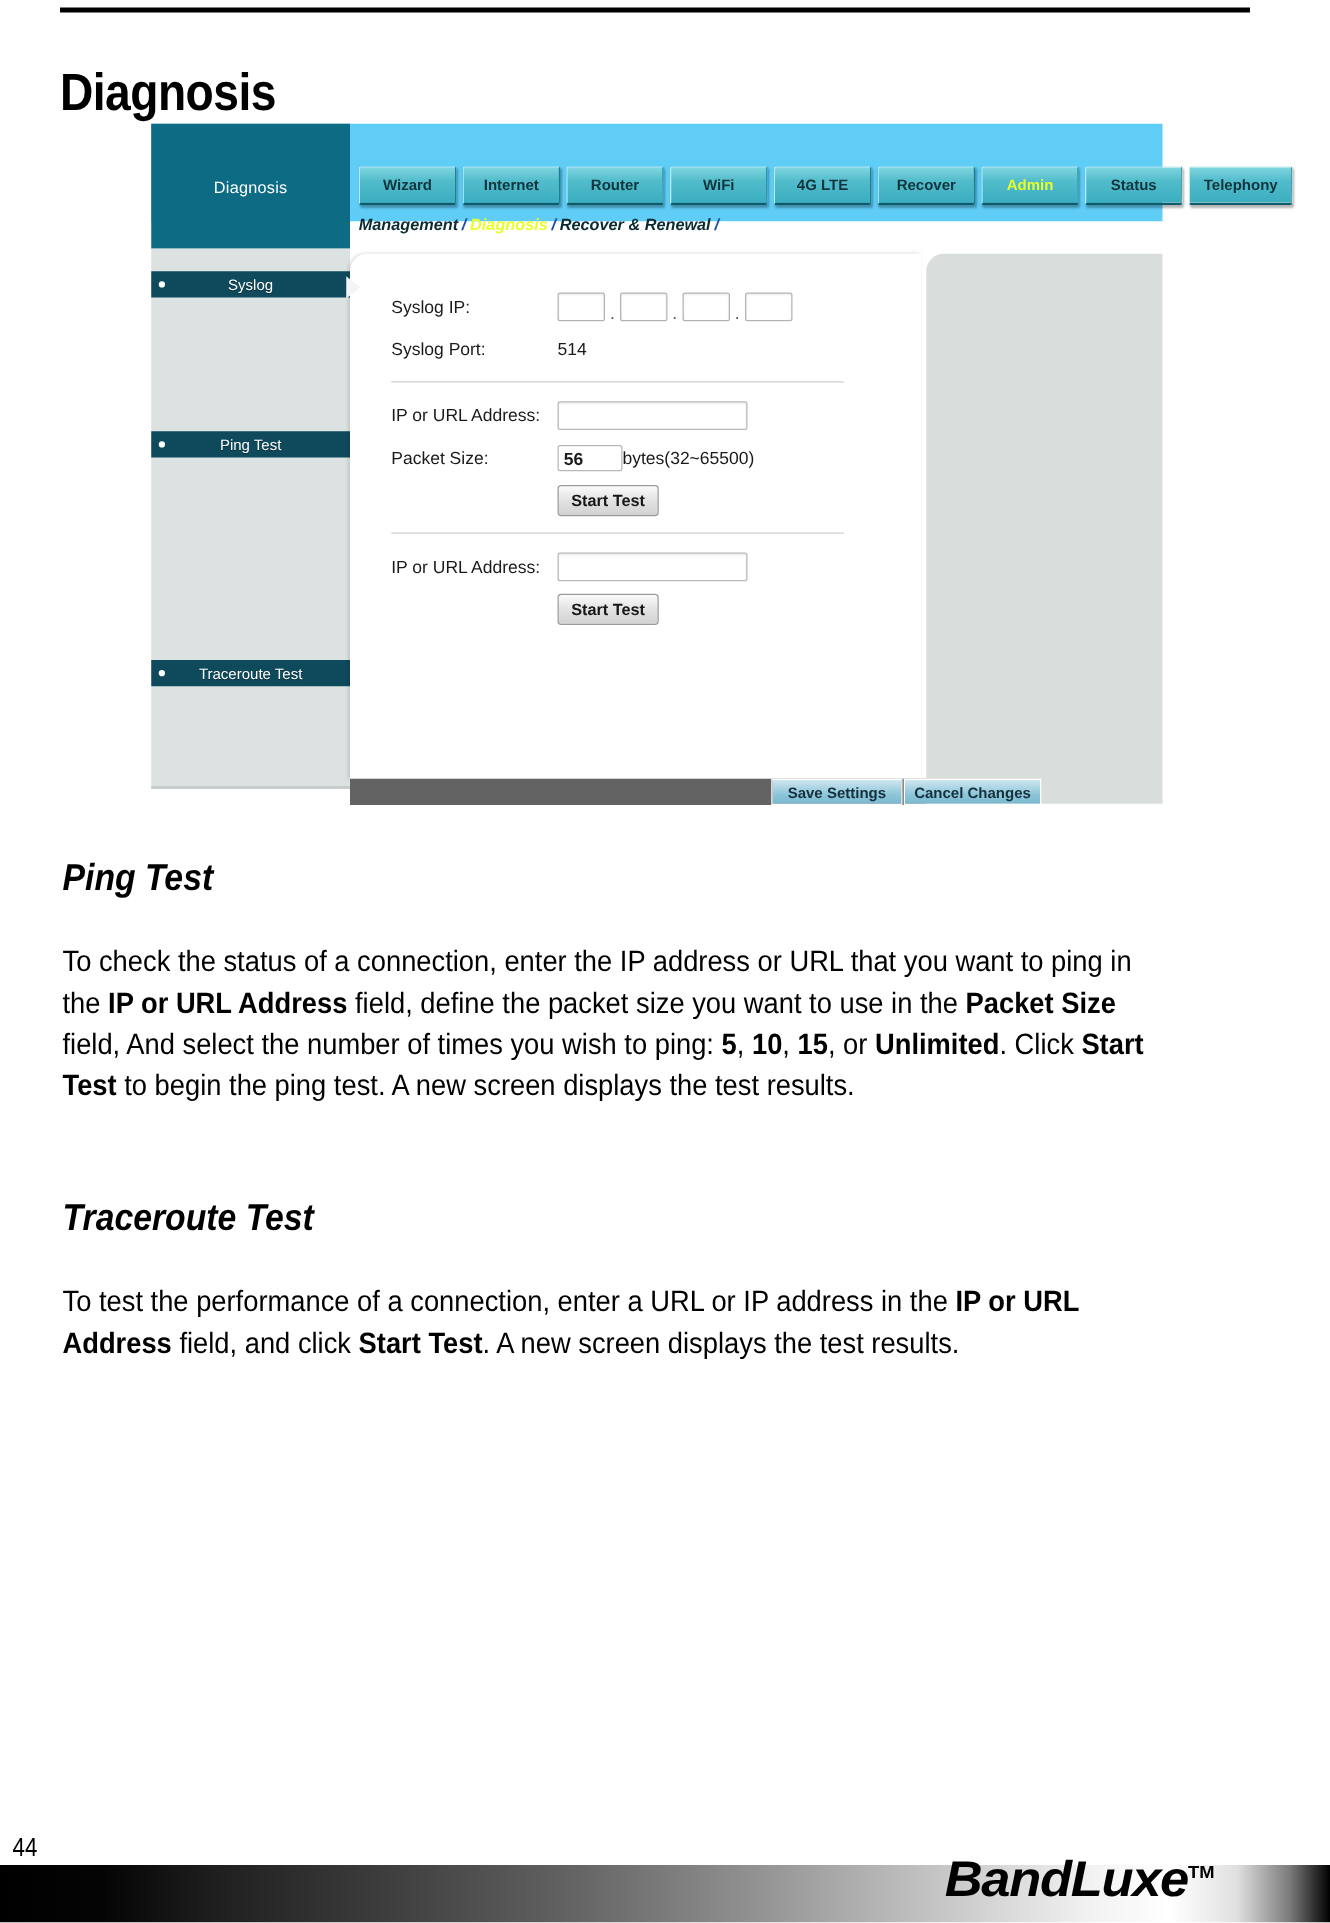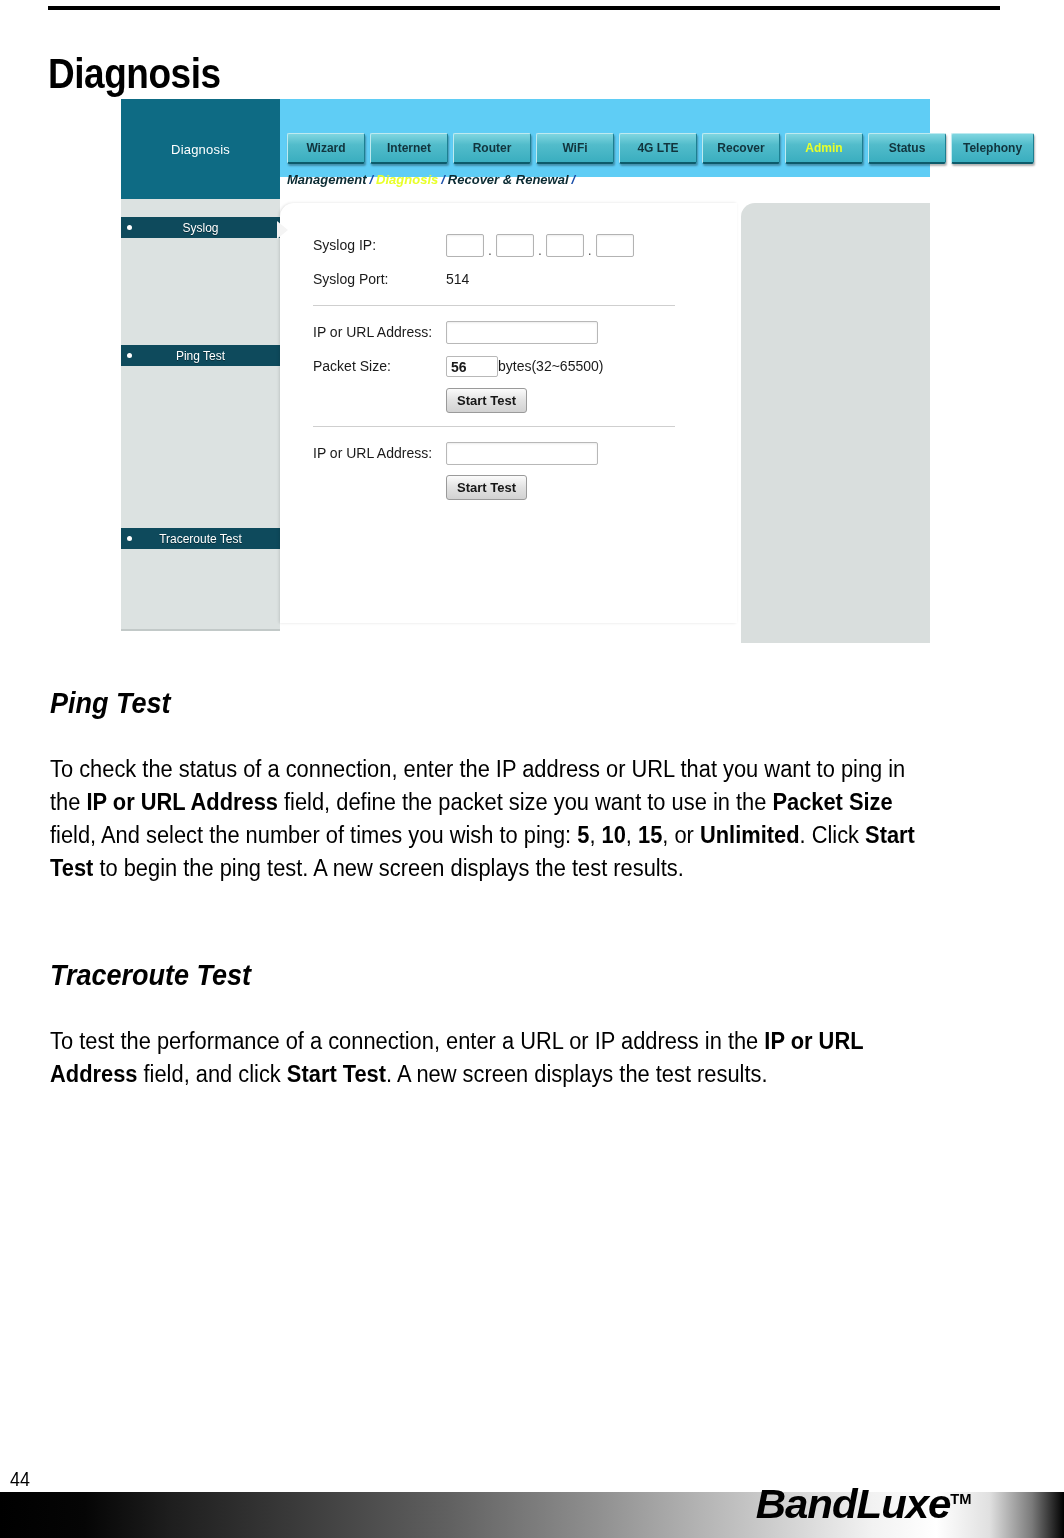--- a/index.html
+++ b/index.html
@@ -492,20 +492,24 @@
           </div>
         </div>
 
         <div class="frow">
           <div class="btn-start">Start Test</div>
         </div>
 
       </div>
     </div>
 
+    <div class="ui-footerbar">
+      <div class="ui-btn save">Save Settings</div>
+      <div class="ui-btn cancel">Cancel Changes</div>
+    </div>
 
   </div>
 </div>
 
 <div class="h2 ping">Ping Test</div>
 <div class="para p1"><span>To check the status of a connection, enter the IP address or URL that you want to ping in the </span><b>IP or URL Address</b><span> field, define the packet size you want to use in the </span><b>Packet Size</b><span> field, And select the number of times you wish to ping: </span><b>5</b><span>, </span><b>10</b><span>, </span><b>15</b><span>, or </span><b>Unlimited</b><span>. Click </span><b>Start Test</b><span> to begin the ping test. A new screen displays the test results.</span></div>
 
 <div class="h2 trace">Traceroute Test</div>
 <div class="para p2"><span>To test the performance of a connection, enter a URL or IP address in the </span><b>IP or URL Address</b><span> field, and click </span><b>Start Test</b><span>. A new screen displays the test results.</span></div>
 

